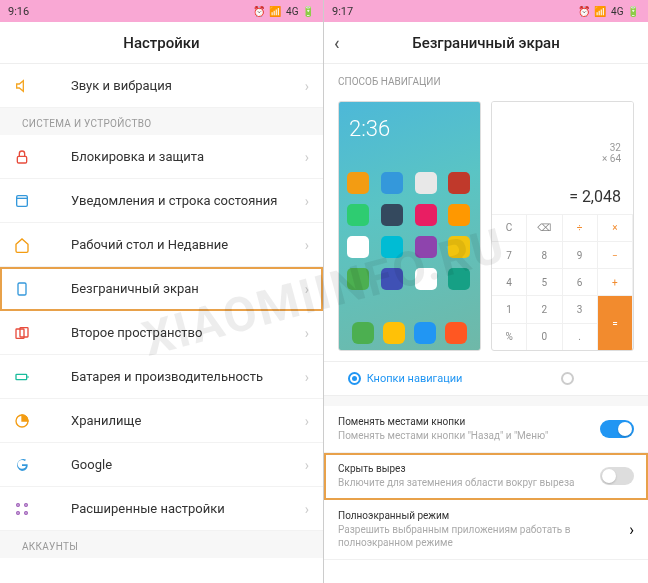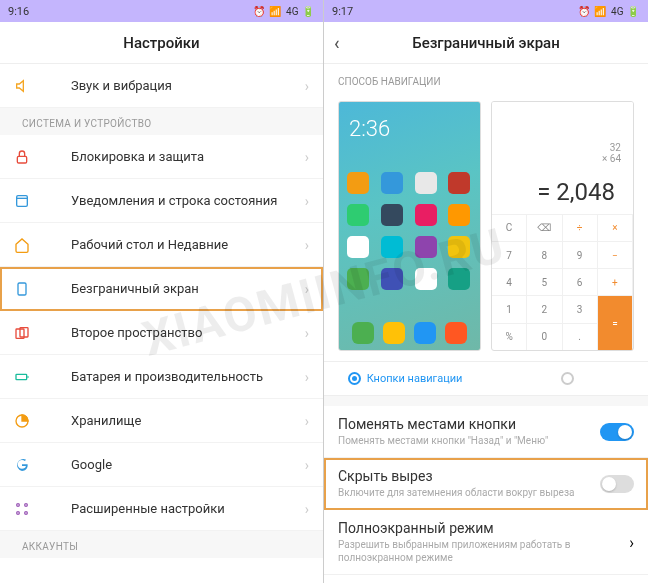--- a/index.html
+++ b/index.html
@@ -1,20 +1,20 @@
 <!DOCTYPE html>
 <html><head>
 <meta charset="utf-8">
 <style>
 * { box-sizing: border-box; margin: 0; padding: 0; }
 body { font-family: -apple-system, "Segoe UI", Roboto, Arial, sans-serif; background: #e8e8e8; width: 648px; height: 583px; overflow: hidden; display: flex; position: relative; }
 .phone { background: #fff; height: 583px; position: relative; overflow: hidden; }
 .phone-left { width: 324px; border-right: 1px solid #ccc; }
 .phone-right { width: 324px; }
-.statusbar { height: 22px; display: flex; align-items: center; padding: 0 8px; font-size: 11px; color: #333; background: #c4b5fd; }
+.statusbar { height: 22px; display: flex; align-items: center; padding: 0 8px; font-size: 11px; color: #333; background: #f9a8d4; }
 .statusbar .time { flex: 0 0 auto; }
 .statusbar .spacer { flex: 1; }
 .statusbar .ind { font-size: 10px; margin-left: 4px; }
 .header { height: 42px; display: flex; align-items: center; justify-content: center; font-size: 15px; font-weight: 500; color: #222; border-bottom: 1px solid #eee; position: relative; }
 .header .back { position: absolute; left: 10px; font-size: 18px; color: #555; }
 .section-label { font-size: 10px; color: #999; padding: 10px 22px 6px; background: #f7f7f7; letter-spacing: 0.3px; }
 .row { display: flex; align-items: center; height: 44px; padding: 0 14px; border-bottom: 1px solid #f2f2f2; background: #fff; position: relative; }
 .row .iconwrap { width: 28px; display: flex; align-items: center; justify-content: flex-start; }
 .row .label { flex: 1; font-size: 13px; color: #333; margin-left: 29px; }
 .row .chev { color: #ccc; font-size: 14px; }
@@ -24,34 +24,34 @@
 .nav-previews { display: flex; gap: 10px; padding: 6px 14px 10px; }
 .preview { flex: 1; border: 1px solid #ddd; border-radius: 3px; height: 250px; position: relative; overflow: hidden; background: #fff; }
 .preview-home { background: linear-gradient(160deg,#4db8d8 0%,#5ac4c4 40%,#6fb8a8 100%); }
 .preview-home .ptime { position: absolute; top: 14px; left: 10px; color: #fff; font-size: 22px; font-weight: 300; }
 .preview-home .appgrid { position: absolute; top: 70px; left: 8px; right: 8px; display: grid; grid-template-columns: repeat(4,1fr); gap: 10px; }
 .preview-home .app { width: 22px; height: 22px; border-radius: 5px; }
 .preview-home .dock { position: absolute; bottom: 6px; left: 8px; right: 8px; display: flex; justify-content: space-around; }
 .preview-home .dockapp { width: 22px; height: 22px; border-radius: 6px; }
 .preview-calc .calc-display { height: 45%; background: #fff; position: relative; }
 .preview-calc .calc-expr { position: absolute; top: 40px; right: 12px; font-size: 10px; color: #999; text-align: right; }
-.preview-calc .calc-result { position: absolute; bottom: 8px; right: 18px; font-size: 24px; color: #333; }
+.preview-calc .calc-result { position: absolute; bottom: 8px; right: 12px; font-size: 16px; color: #333; }
 .preview-calc .calc-keys { height: 55%; display: grid; grid-template-columns: repeat(4,1fr); grid-template-rows: repeat(5,1fr); font-size: 10px; color: #888; }
 .preview-calc .calc-keys div { display: flex; align-items: center; justify-content: center; border-top: 1px solid #f0f0f0; border-right: 1px solid #f0f0f0; }
 .preview-calc .calc-keys .op { color: #f28b2e; }
 .preview-calc .calc-keys .eq { background: #f28b2e; color: #fff; }
 .nav-options { display: flex; border-top: 1px solid #eee; border-bottom: 1px solid #eee; }
 .nav-opt { flex: 1; display: flex; align-items: center; justify-content: center; padding: 10px 4px; font-size: 11px; gap: 6px; }
 .radio { width: 13px; height: 13px; border-radius: 50%; border: 2px solid #ccc; position: relative; flex-shrink: 0; }
 .radio.on { border-color: #2196f3; }
 .radio.on::after { content:''; position: absolute; inset: 2px; background: #2196f3; border-radius: 50%; }
 .setting { padding: 10px 14px; border-bottom: 1px solid #f0f0f0; display: flex; align-items: center; background: #fff; position: relative; }
 .setting.highlighted { outline: 2px solid #e8a14a; outline-offset: -2px; }
 .setting .txt { flex: 1; }
-.setting .title { font-size: 14px; color: #333; margin-bottom: 2px; }
+.setting .title { font-size: 10px; color: #333; margin-bottom: 2px; }
 .setting .sub { font-size: 10px; color: #aaa; line-height: 1.3; }
 .toggle { width: 34px; height: 18px; border-radius: 9px; background: #ddd; position: relative; flex-shrink: 0; }
 .toggle::after { content:''; position:absolute; width:14px; height:14px; border-radius:50%; background:#fff; top:2px; left:2px; box-shadow:0 1px 2px rgba(0,0,0,0.2); }
 .toggle.on { background: #2196f3; }
 .toggle.on::after { left:auto; right:2px; }
 .gap { height: 10px; background: #f7f7f7; }
 .watermark { position: absolute; top: 50%; left: 50%; transform: translate(-50%,-50%) rotate(-15deg); font-size: 48px; font-weight: 700; color: rgba(0,0,0,0.07); letter-spacing: 2px; pointer-events: none; z-index: 100; white-space: nowrap; }
 </style>
 </head>
 <body>

